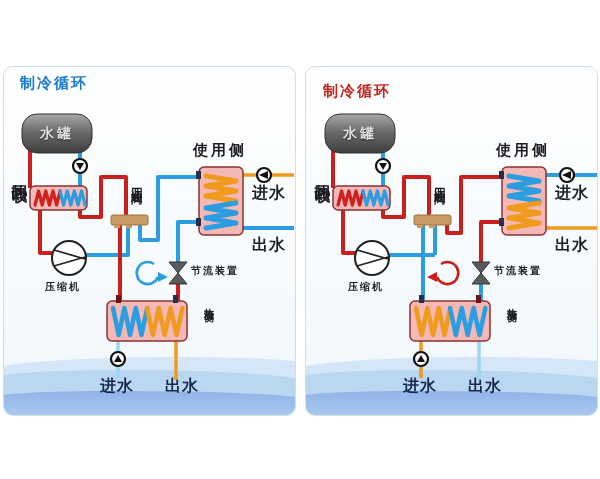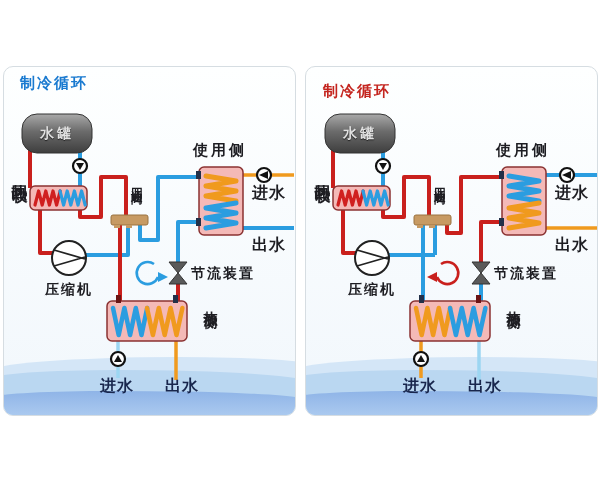--- a/index.html
+++ b/index.html
@@ -17,21 +17,21 @@
       background:linear-gradient(#8fb4e7,#aac9ef);border-radius:60% 100% 0 0/9px 13px 0 0;}
   svg#diagram{position:absolute;left:0;top:0;z-index:3;pointer-events:none;}
   .lbl{position:absolute;z-index:5;color:#1d1d22;font-weight:bold;font-size:16px;
        letter-spacing:1px;white-space:nowrap;line-height:1.15;}
   .title{font-size:15px;letter-spacing:2px;}
   .cool-title{color:#1a7ad0;} .heat-title{color:#c4251f;}
   .vert{writing-mode:vertical-rl;text-orientation:upright;letter-spacing:2px;}
   .tank-lbl{width:70px;text-align:center;color:#e2e2e2;font-size:14px;letter-spacing:3px;
             text-shadow:0 1px 1px #222;}
   .big{font-size:15px;letter-spacing:3px;text-align:center;}
-  .mid{font-size:14px;letter-spacing:2px;}
+  .mid{font-size:10px;letter-spacing:2px;}
   .waterlbl{color:#18264d;}
 </style>
 </head>
 <body>
 
 <div id="stage">
 
   <div class="panel" id="panel-cool">
     <div class="water">
       <div class="w1"></div>

